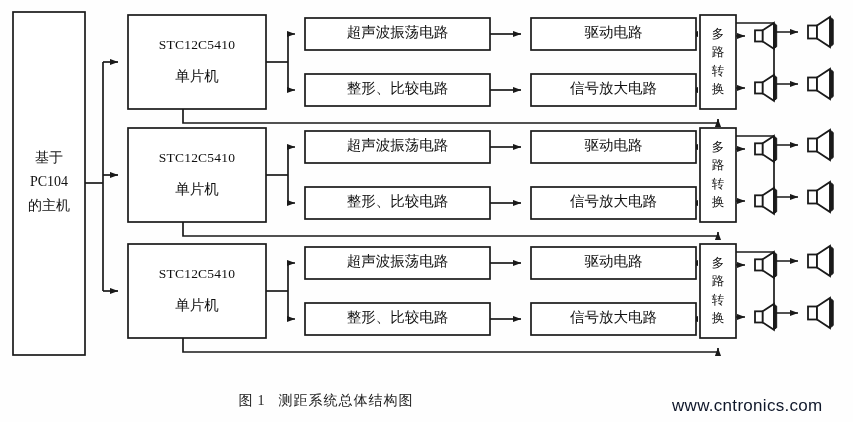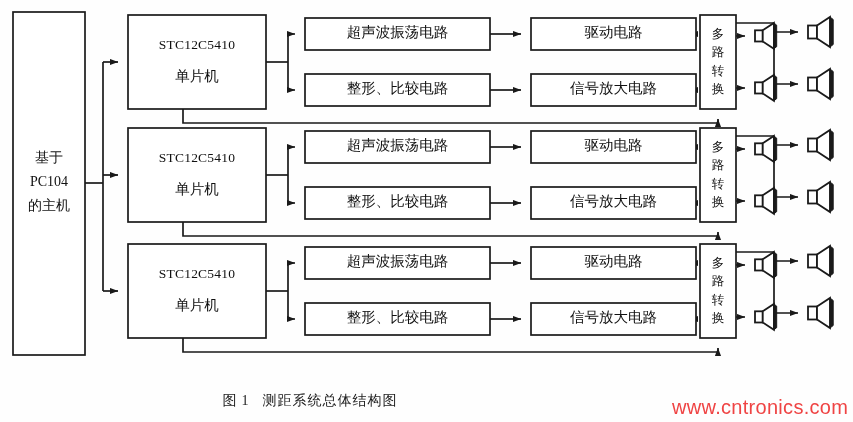--- a/index.html
+++ b/index.html
@@ -15,29 +15,29 @@
     font-family:"Liberation Serif","DejaVu Serif",serif;
     fill:#111111;
     text-anchor:middle;
     dominant-baseline:middle;
   }
   .mcu-label{font-size:13.5px;letter-spacing:0.2px;}
   .cn-label{font-size:14.5px;}
   .host-label{font-size:14px;}
   .mux-label{font-size:12.5px;}
   .caption{
-    position:absolute;left:0;top:392px;width:620px;text-align:center;
+    position:absolute;left:16px;top:392px;width:620px;text-align:center;
     font-family:"Liberation Serif","DejaVu Serif",serif;
     font-size:14px;color:#1a1a1a;letter-spacing:1px;
   }
   .caption .fignum{margin:0 4px;}
   .watermark{
     position:absolute;left:672px;top:396px;
     font-family:"Liberation Sans","DejaVu Sans",sans-serif;
-    font-size:20px;color:#ef4444;letter-spacing:0.3px;white-space:nowrap;
+    font-size:17px;color:#0f172a;letter-spacing:0.3px;white-space:nowrap;
   }
 </style>
 </head>
 <body>
 
 <div id="diagram-root">
 
   <svg id="diagram-svg" viewBox="0 0 853 422">
     <defs>
       <marker id="arr" markerWidth="9" markerHeight="9" refX="8.4" refY="3.2" orient="auto" markerUnits="userSpaceOnUse">

